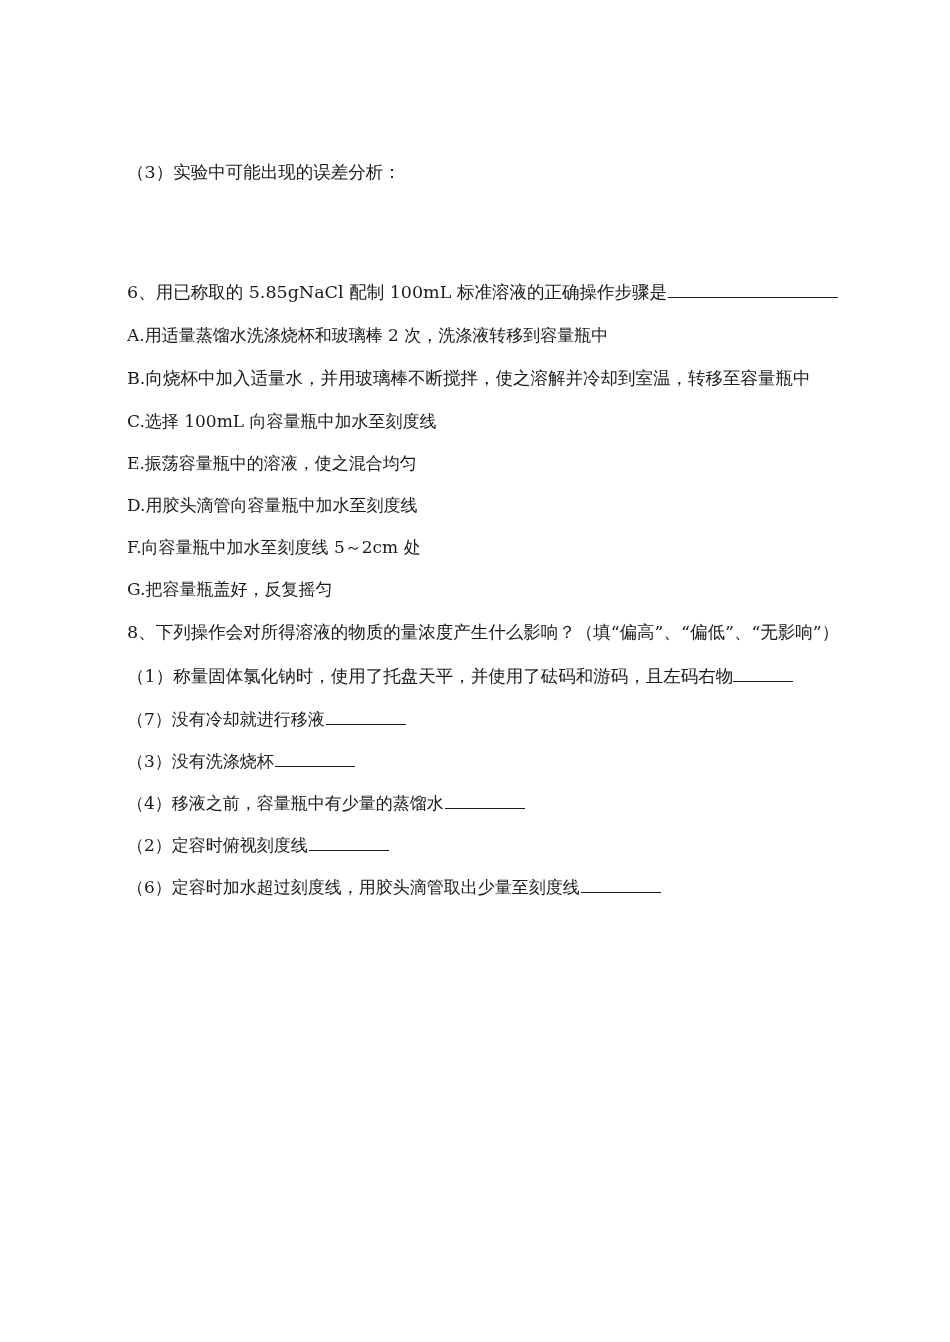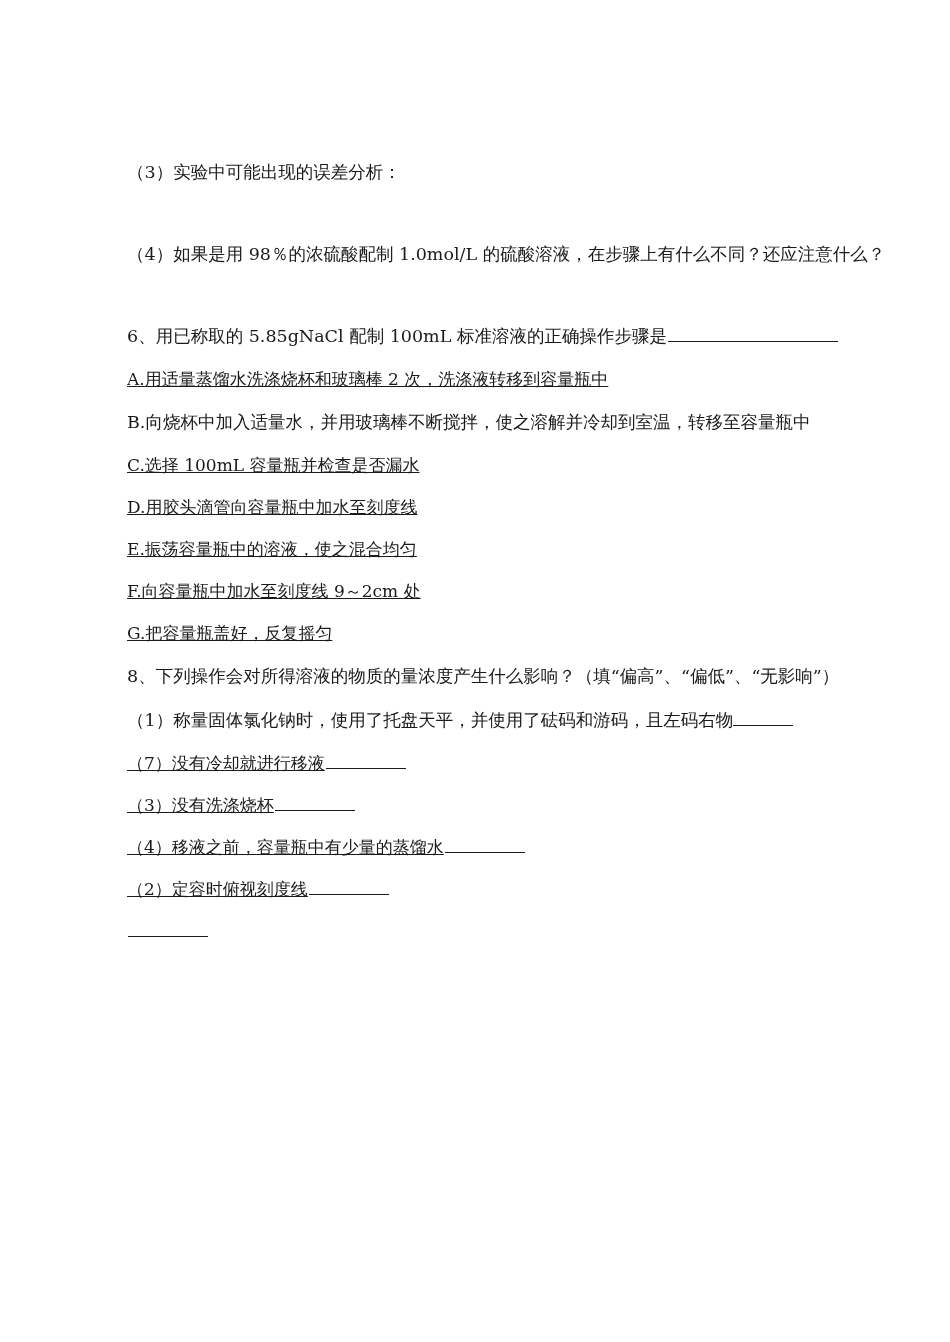--- a/index.html
+++ b/index.html
@@ -50,62 +50,60 @@
   .bl-80  { width: 80px; }
   .wrapblank {
     display: inline-block;
     border-bottom: 1px solid #1a1a1a;
     width: 60px;
     height: 0.95em;
   }
   .list-line {
     font-size: 17px;
     line-height: 42px;
-    text-decoration: underline;
   }
 </style>
 </head>
 <body>
 
 <div class="page">
   <div class="doc-body">
 
     <p class="para">（3）实验中可能出现的误差分析：</p>
 
     <div class="gap-lg"></div>
 
-    <p class="para">（4）如果是用 98％的浓硫酸配制 1.0mol/L 的硫酸溶液，在步骤上有什么不同？还应注意什么？</p>
 
     <div class="gap-lg"></div>
 
 
     <p class="para"><span>6、用已称取的 5.85gNaCl 配制 100mL 标准溶液的正确操作步骤是</span><span class="blank-line bl-170"></span></p>
 
     <p class="list-line">A.用适量蒸馏水洗涤烧杯和玻璃棒 2 次，洗涤液转移到容量瓶中</p>
 
     <p class="para">B.向烧杯中加入适量水，并用玻璃棒不断搅拌，使之溶解并冷却到室温，转移至容量瓶中</p>
 
-    <p class="list-line">C.选择 100mL 容量瓶并检查是否漏水</p>
+    <p class="list-line">C.选择 100mL 向容量瓶中加水至刻度线</p>
+
+    <p class="list-line">E.振荡容量瓶中的溶液，使之混合均匀</p>
 
     <p class="list-line">D.用胶头滴管向容量瓶中加水至刻度线</p>
 
-    <p class="list-line">E.振荡容量瓶中的溶液，使之混合均匀</p>
-
-    <p class="list-line">F.向容量瓶中加水至刻度线 9～2cm 处</p>
+    <p class="list-line">F.向容量瓶中加水至刻度线 5～2cm 处</p>
 
     <p class="list-line">G.把容量瓶盖好，反复摇匀</p>
 
     <p class="para">8、下列操作会对所得溶液的物质的量浓度产生什么影响？（填“偏高”、“偏低”、“无影响”）</p>
 
     <p class="para"><span>（1）称量固体氯化钠时，使用了托盘天平，并使用了砝码和游码，且左码右物</span><span class="wrapblank"></span></p>
 
     <p class="list-line"><span>（7）没有冷却就进行移液</span><span class="blank-line bl-80"></span></p>
 
     <p class="list-line"><span>（3）没有洗涤烧杯</span><span class="blank-line bl-80"></span></p>
 
     <p class="list-line"><span>（4）移液之前，容量瓶中有少量的蒸馏水</span><span class="blank-line bl-80"></span></p>
 
     <p class="list-line"><span>（2）定容时俯视刻度线</span><span class="blank-line bl-80"></span></p>
 
-    <p class="list-line"><span class="blank-line bl-80"></span></p>
+    <p class="list-line"><span>（6）定容时加水超过刻度线，用胶头滴管取出少量至刻度线</span><span class="blank-line bl-80"></span></p>
 
   </div>
 </div>
 
 </body></html>

